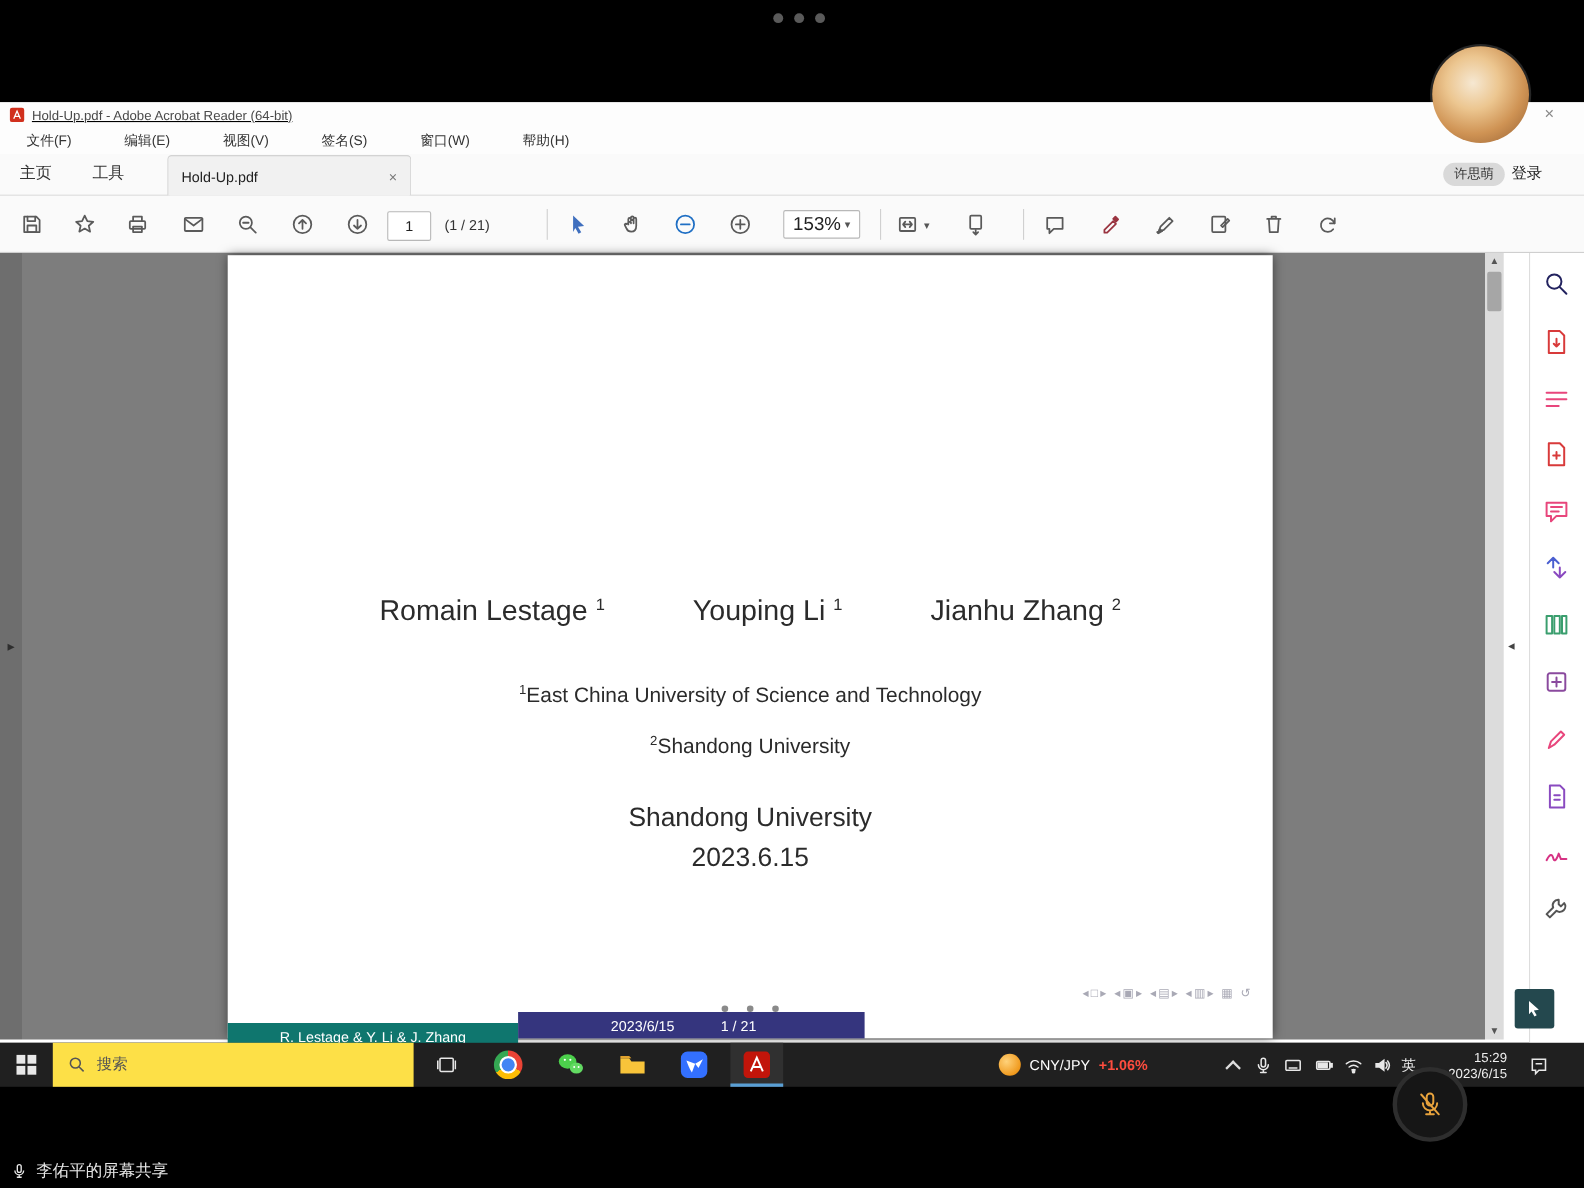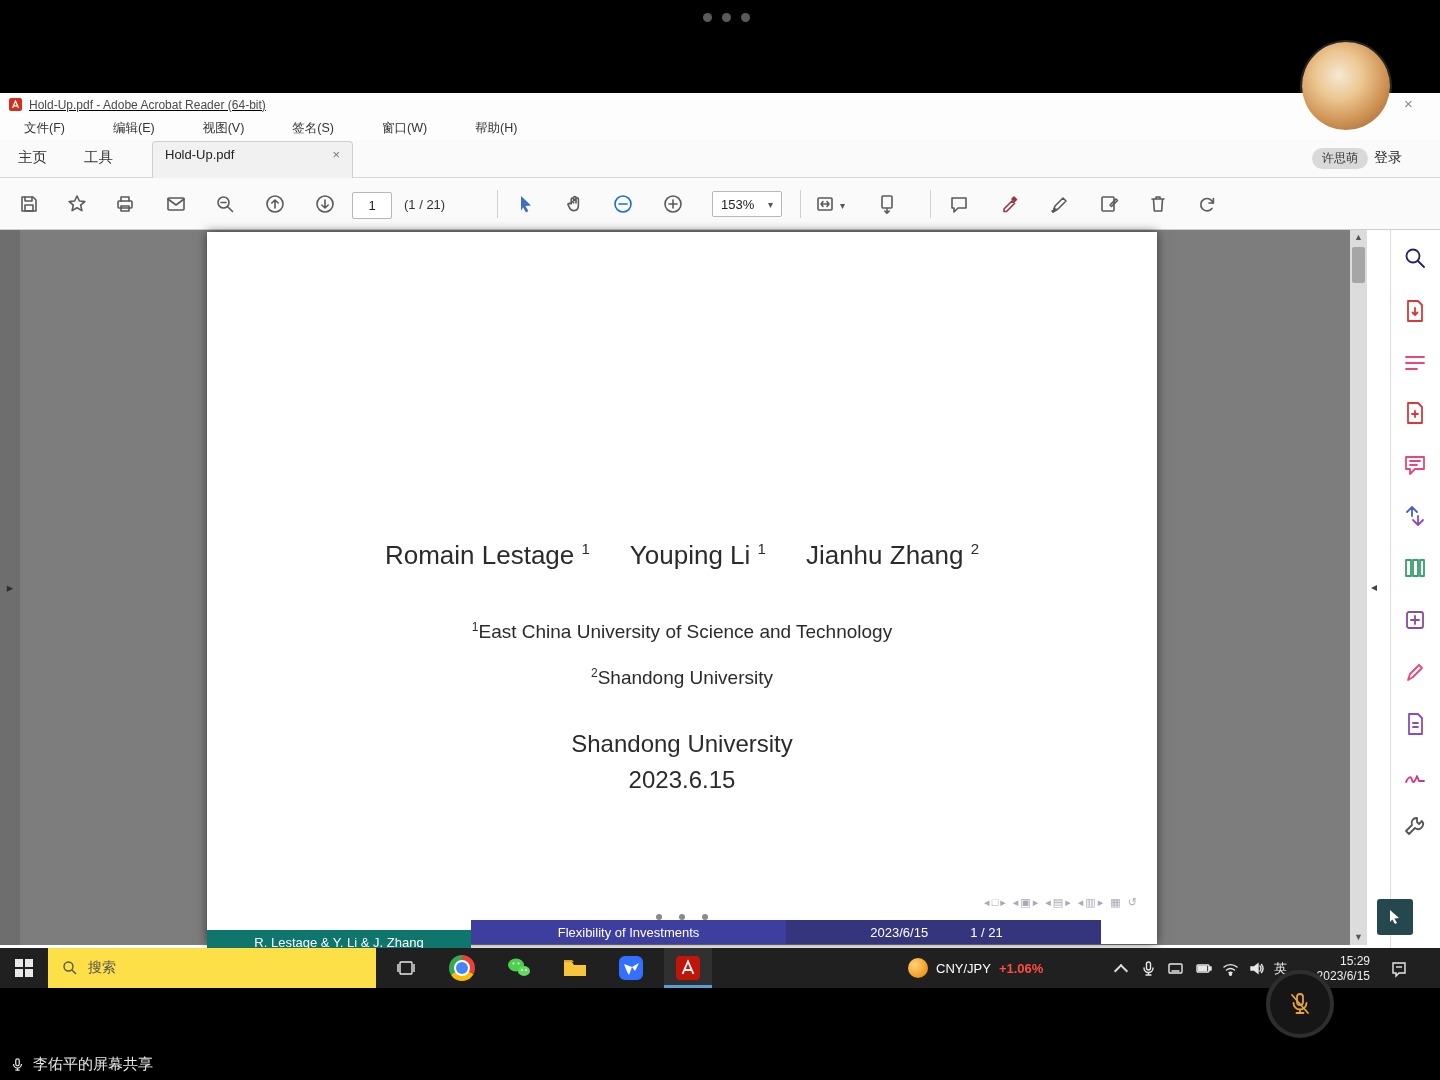--- a/index.html
+++ b/index.html
@@ -20,49 +20,49 @@
   #titlebar{left:0;top:93px;width:1440px;height:23px;background:#fdfdfd;display:flex;align-items:center;
             padding-left:8px;box-sizing:border-box;text-decoration:underline;}
   #titlebar .t{font-size:12px;color:#4a4a4a;margin-left:6px;}
   #title-close{left:1404px;top:95px;font-size:15px;color:#888;}
   #menubar{left:0;top:116px;width:1440px;height:24px;background:#fdfdfd;display:flex;align-items:center;}
   #menubar span{font-size:12.5px;color:#333;padding:0 24px;}
   #tabbar{left:0;top:140px;width:1440px;height:38px;background:#fafafa;border-bottom:1px solid #d8d8d8;box-sizing:border-box;}
   .tab-txt{font-size:14.5px;color:#333;}
   #tab-home{left:18px;top:148px;}
   #tab-tools{left:84px;top:148px;}
-  #tab-doc{left:152px;top:141px;width:201px;height:37px;background:#f1f1f1;border:1px solid #cfcfcf;border-bottom:none;
-           border-radius:4px 4px 0 0;display:flex;align-items:flex-end;justify-content:space-between;
-           padding:16px 12px;box-sizing:border-box;}
+  #tab-doc{left:152px;top:141px;width:222px;height:37px;background:#f1f1f1;border:1px solid #cfcfcf;border-bottom:none;
+           border-radius:4px 4px 0 0;display:flex;align-items:center;justify-content:space-between;
+           padding:0 12px;box-sizing:border-box;}
   #tab-doc .lbl{font-size:13px;color:#222;}
   #tab-doc .x{font-size:13px;color:#777;}
   #user-badge{left:1312px;top:148px;background:#d9d9d9;border-radius:11px;padding:2px 10px;font-size:12px;color:#333;}
   #login{left:1374px;top:149px;font-size:14px;color:#222;}
   #toolbar{left:0;top:178px;width:1440px;height:52px;background:#fafafa;border-bottom:1px solid #cfcfcf;box-sizing:border-box;}
   .ti{position:absolute;top:193px;width:22px;height:22px;}
   .ti svg{width:22px;height:22px;stroke:#5a5a5a;fill:none;stroke-width:1.6;stroke-linecap:round;stroke-linejoin:round;}
   .tb-div{position:absolute;top:190px;width:1px;height:28px;background:#d0d0d0;}
   #page-box{left:352px;top:192px;width:38px;height:25px;background:#fff;border:1px solid #b8b8b8;border-radius:2px;
             font-size:13px;color:#222;text-align:center;line-height:25px;}
   #page-count{left:404px;top:197px;font-size:13px;color:#333;}
   #zoom-box{left:712px;top:191px;width:70px;height:26px;background:#fff;border:1px solid #b8b8b8;border-radius:2px;
             display:flex;align-items:center;justify-content:space-between;padding:0 8px;box-sizing:border-box;}
-  #zoom-box .z{font-size:13px;color:#222;}
+  #zoom-box .z{font-size:17px;color:#222;}
   #zoom-box .c{font-size:10px;color:#555;}
   .dd-caret{position:absolute;top:200px;font-size:10px;color:#555;}
   
   #left-strip{left:0;top:230px;width:20px;height:715px;background:#6e6e6e;display:flex;align-items:center;justify-content:center;}
   #left-strip span{color:#2e2e2e;font-size:13px;}
   #doc-area{left:20px;top:230px;width:1330px;height:715px;background:#7d7d7d;}
   #pdf-page{left:207px;top:232px;width:950px;height:712px;background:#fff;box-shadow:0 0 10px rgba(0,0,0,.55);}
   #pdf-page .inner{position:absolute;}
   #slide-title-box{left:20px;top:105px;width:912px;height:150px;background:#3b3b9e;border-radius:10px;
                    box-shadow:7px 8px 9px rgba(0,0,0,.40);display:flex;align-items:center;justify-content:center;}
   #slide-title-box div{color:#fff;font-size:31px;line-height:1.45;text-align:center;padding:0 70px;}
-  #authors{left:0;top:308px;width:100%;display:flex;justify-content:center;gap:40px;}
+  #authors{left:0;top:308px;width:100%;display:flex;justify-content:center;gap:80px;}
   #authors .au{font-size:26px;color:#2b2b2b;}
   #authors sup{font-size:15px;}
   .affil{left:0;width:100%;text-align:center;font-size:19px;color:#2b2b2b;}
   .affil sup{font-size:12px;}
   #affil1{top:388px;}
   #affil2{top:434px;}
   #venue{left:0;top:498px;width:100%;text-align:center;font-size:24px;color:#2b2b2b;}
   #sdate{left:0;top:534px;width:100%;text-align:center;font-size:24px;color:#2b2b2b;}
   #navsyms{left:0;top:664px;width:100%;text-align:right;padding-right:18px;box-sizing:border-box;
            color:#a9a9b5;font-size:11px;letter-spacing:2px;}
@@ -249,21 +249,20 @@
   <div id="venue" class="inner">Shandong University</div>
   <div id="sdate" class="inner">2023.6.15</div>
   <div id="navsyms" class="inner">◂□▸  ◂▣▸  ◂▤▸  ◂▥▸  ▦  ↺</div>
   <div id="sec-dots" class="inner">
       <i></i>
       <i></i>
       <i></i>
     </div>
   <div id="slide-footer" class="inner">
     <div id="seg1" class="seg">R. Lestage &amp; Y. Li &amp; J. Zhang</div>
-    <div id="seg2" class="seg">Flexibility of Investments</div>
     <div id="seg3" class="seg">
       <span>2023/6/15</span>
       <span>1 / 21</span>
     </div>
   </div>
 </div>
 
 <div id="vscroll" class="abs">
   <span class="arr" style="top:0">▲</span>
   <div id="vthumb"></div>

